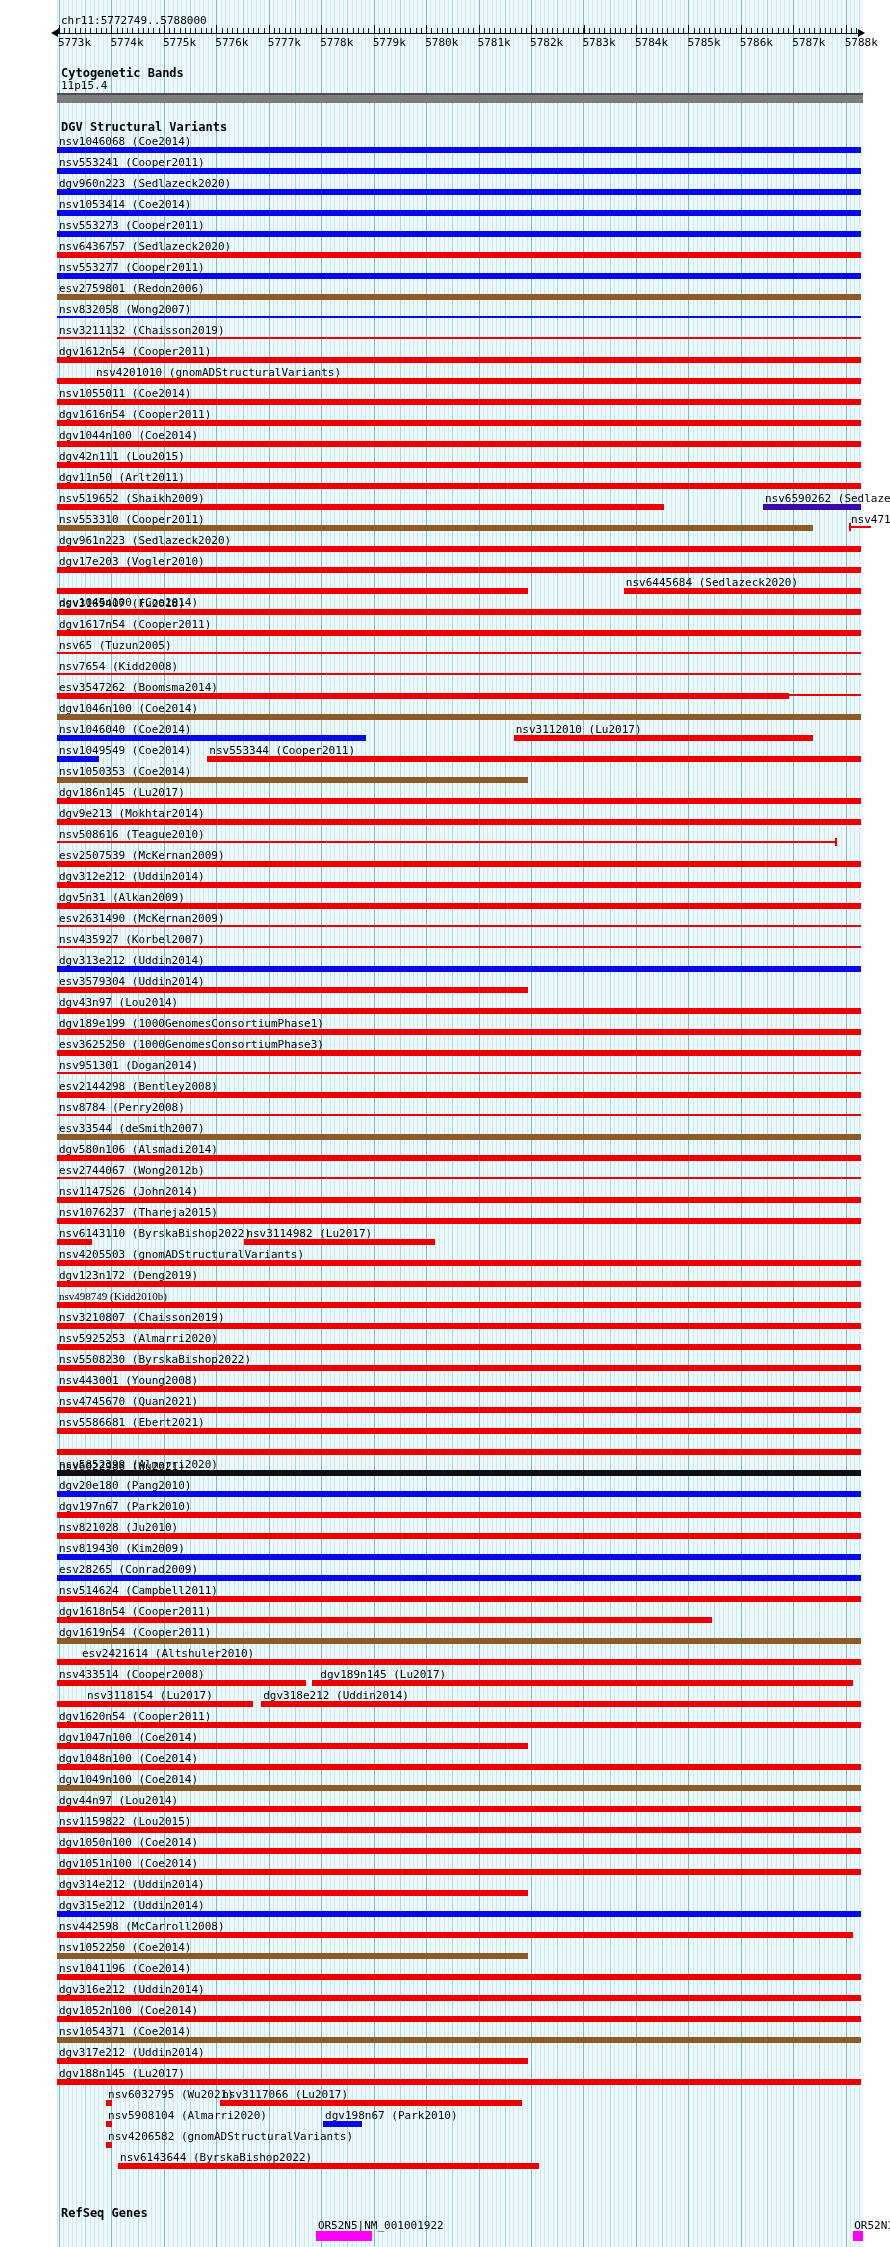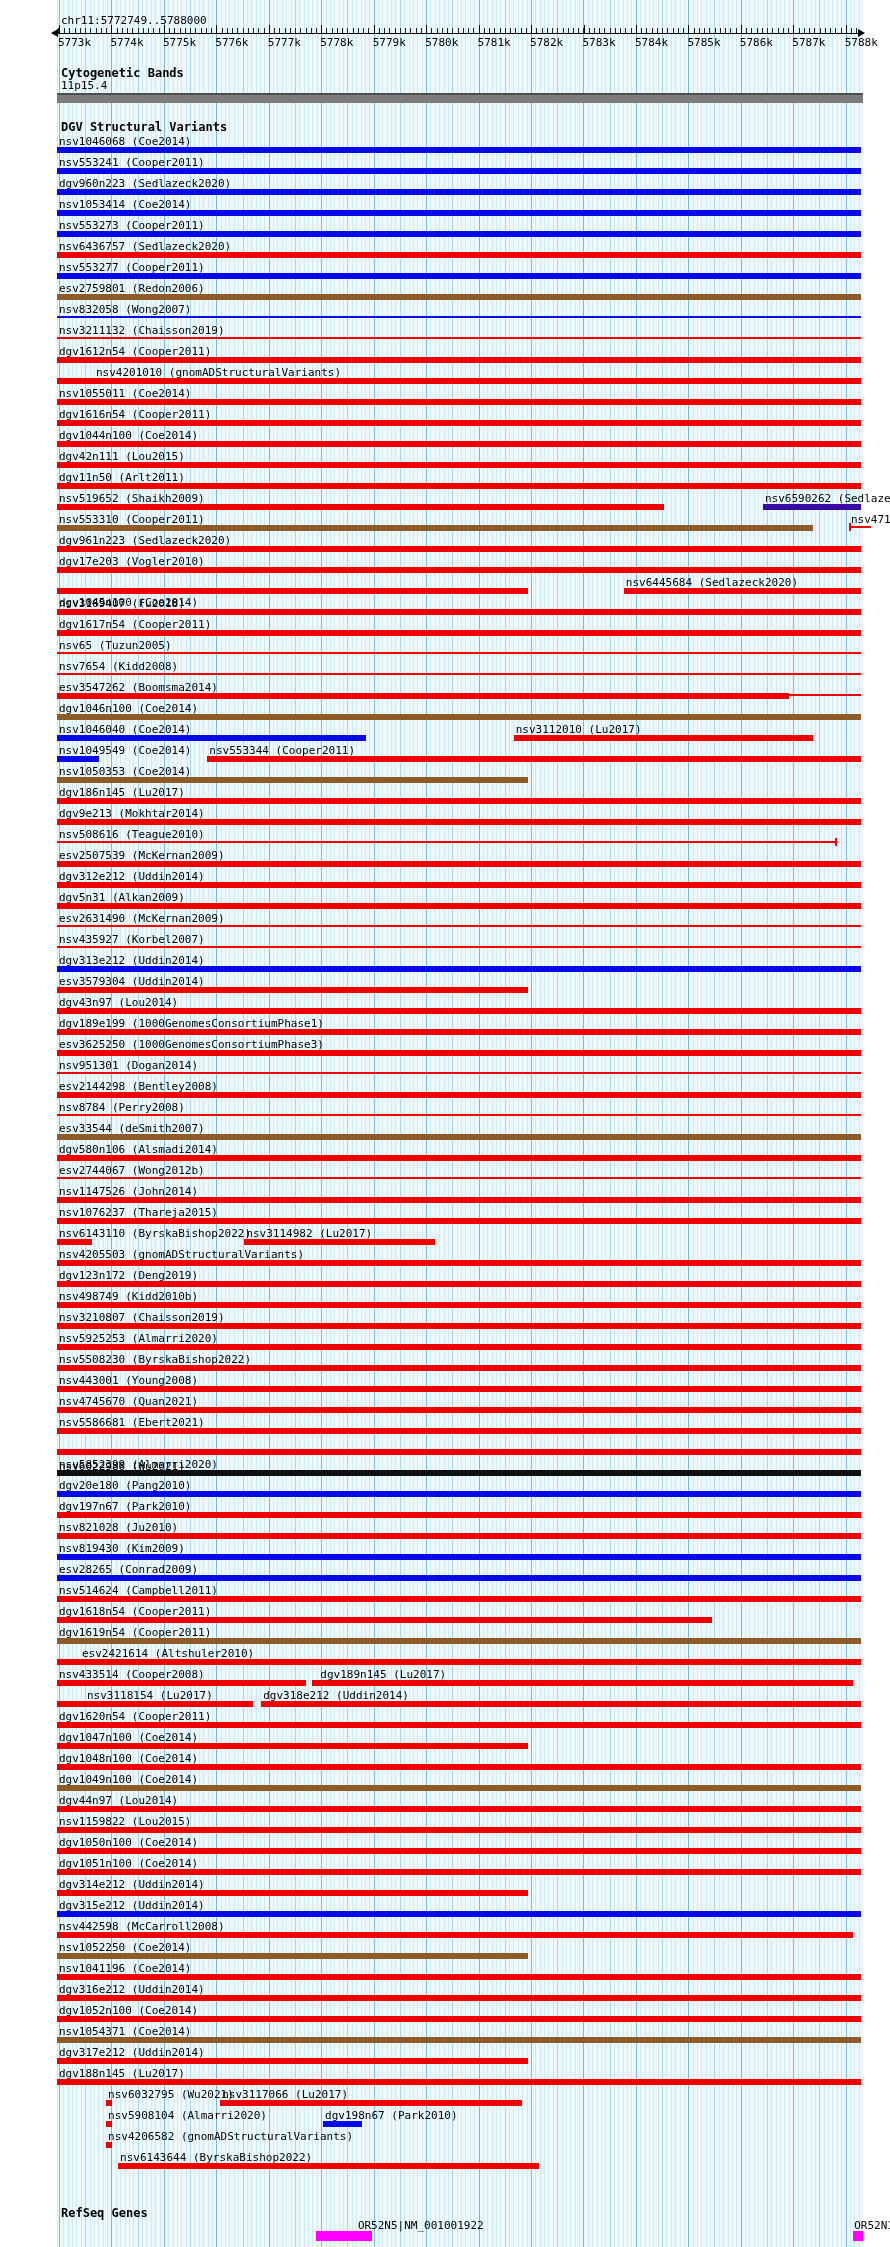--- a/index.html
+++ b/index.html
@@ -184,21 +184,21 @@
     <div class="abs lab" style="left: 59px; top: 1207px;">nsv1076237 (Thareja2015)</div>
     <div class="abs" style="left: 57px; top: 1218px; width: 804px; height: 6px; background: rgb(238, 0, 0);"></div>
     <div class="abs lab" style="left: 59px; top: 1228px;">nsv6143110 (ByrskaBishop2022)</div>
     <div class="abs" style="left: 57px; top: 1239px; width: 34.572px; height: 6px; background: rgb(238, 0, 0);"></div>
     <div class="abs lab" style="left: 246.332px; top: 1228px;">nsv3114982 (Lu2017)</div>
     <div class="abs" style="left: 244.332px; top: 1239px; width: 190.548px; height: 6px; background: rgb(238, 0, 0);"></div>
     <div class="abs lab" style="left: 59px; top: 1249px;">nsv4205503 (gnomADStructuralVariants)</div>
     <div class="abs" style="left: 57px; top: 1260px; width: 804px; height: 6px; background: rgb(238, 0, 0);"></div>
     <div class="abs lab" style="left: 59px; top: 1270px;">dgv123n172 (Deng2019)</div>
     <div class="abs" style="left: 57px; top: 1281px; width: 804px; height: 6px; background: rgb(238, 0, 0);"></div>
-    <div class="abs lab" style="left: 59px; top: 1291px;">nsv498749 (Kidd2010b)</div>
+    <div class="abs lab" style="left: 59px; top: 1291px; font-family: Liberation Serif, serif;">nsv498749 (Kidd2010b)</div>
     <div class="abs" style="left: 57px; top: 1302px; width: 804px; height: 6px; background: rgb(238, 0, 0);"></div>
     <div class="abs lab" style="left: 59px; top: 1312px;">nsv3210807 (Chaisson2019)</div>
     <div class="abs" style="left: 57px; top: 1323px; width: 804px; height: 6px; background: rgb(238, 0, 0);"></div>
     <div class="abs lab" style="left: 59px; top: 1333px;">nsv5925253 (Almarri2020)</div>
     <div class="abs" style="left: 57px; top: 1344px; width: 804px; height: 6px; background: rgb(238, 0, 0);"></div>
     <div class="abs lab" style="left: 59px; top: 1354px;">nsv5508230 (ByrskaBishop2022)</div>
     <div class="abs" style="left: 57px; top: 1365px; width: 804px; height: 6px; background: rgb(238, 0, 0);"></div>
     <div class="abs lab" style="left: 59px; top: 1375px;">nsv443001 (Young2008)</div>
     <div class="abs" style="left: 57px; top: 1386px; width: 804px; height: 6px; background: rgb(238, 0, 0);"></div>
     <div class="abs lab" style="left: 59px; top: 1396px;">nsv4745670 (Quan2021)</div>
@@ -276,17 +276,17 @@
     <div class="abs lab" style="left: 222.212px; top: 2089px;">nsv3117066 (Lu2017)</div>
     <div class="abs" style="left: 220.212px; top: 2100px; width: 301.5px; height: 6px; background: rgb(238, 0, 0);"></div>
     <div class="abs lab" style="left: 108.044px; top: 2110px;">nsv5908104 (Almarri2020)</div>
     <div class="abs" style="left: 106.044px; top: 2121px; width: 6.432px; height: 6px; background: rgb(238, 0, 0);"></div>
     <div class="abs lab" style="left: 325.124px; top: 2110px;">dgv198n67 (Park2010)</div>
     <div class="abs" style="left: 323.124px; top: 2121px; width: 38.592px; height: 6px; background: rgb(8, 8, 232);"></div>
     <div class="abs lab" style="left: 108.044px; top: 2131px;">nsv4206582 (gnomADStructuralVariants)</div>
     <div class="abs" style="left: 106.044px; top: 2142px; width: 6.432px; height: 6px; background: rgb(238, 0, 0);"></div>
     <div class="abs lab" style="left: 120.104px; top: 2152px;">nsv6143644 (ByrskaBishop2022)</div>
     <div class="abs" style="left: 118.104px; top: 2163px; width: 421.296px; height: 6px; background: rgb(238, 0, 0);"></div>
-    <div class="abs lab" style="left: 317.888px; top: 2220px; margin-left: 40px;">OR52N5|NM_001001922</div>
+    <div class="abs lab" style="left: 317.888px; top: 2220px;">OR52N5|NM_001001922</div>
     <div class="abs" style="left: 315.888px; top: 2231px; width: 56.28px; height: 10px; background: rgb(255, 0, 255);"></div>
     <div class="abs lab" style="left: 854.156px; top: 2220px;">OR52N1</div>
     <div class="abs" style="left: 852.96px; top: 2231px; width: 10.452px; height: 10px; background: rgb(255, 0, 255);"></div>
   </div>
 
 </body></html>

